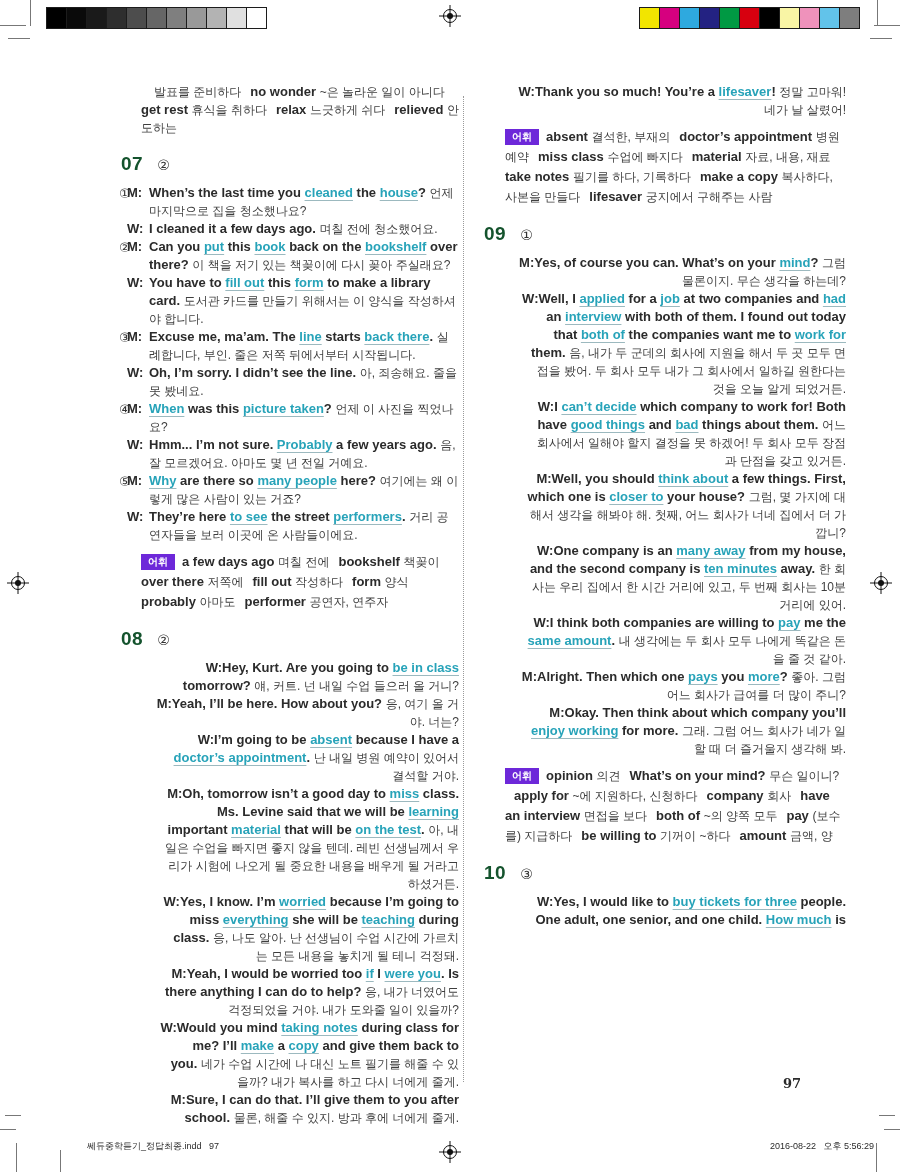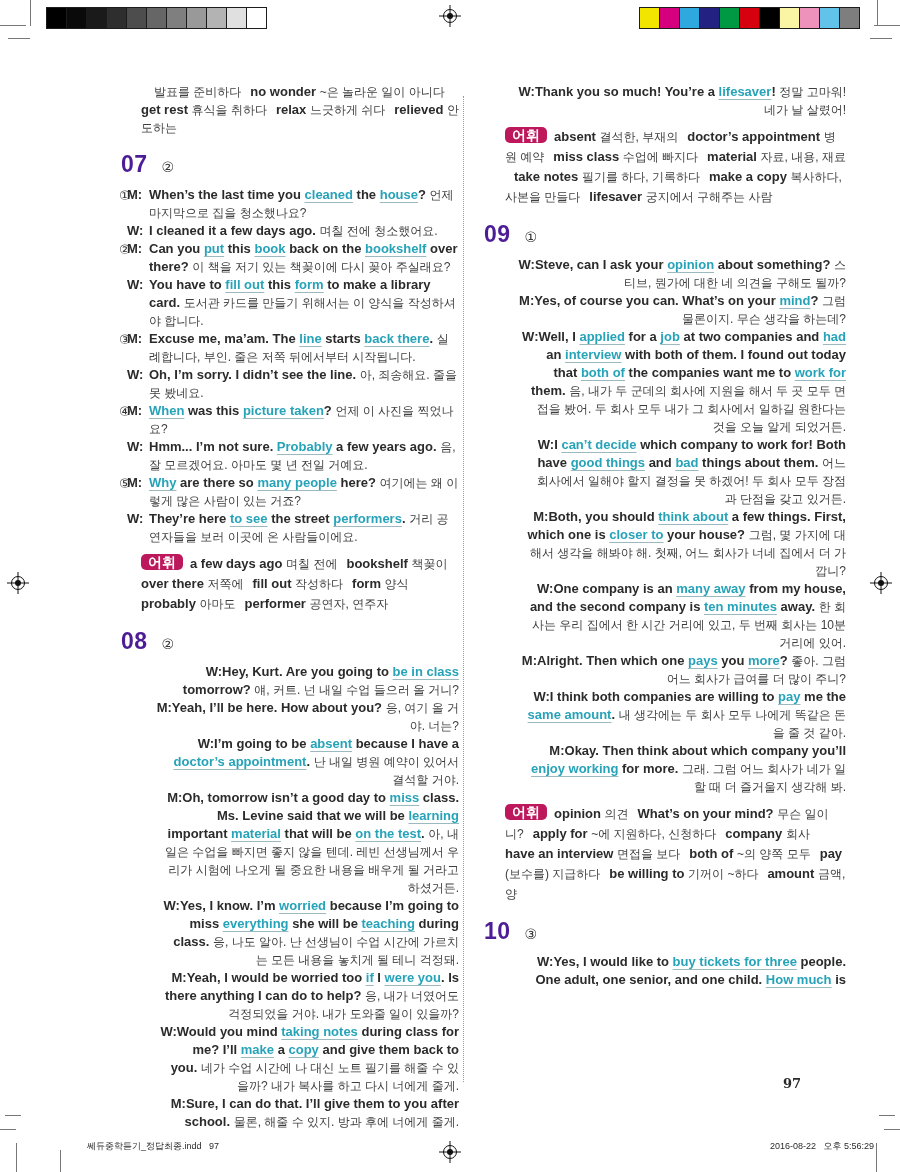--- a/index.html
+++ b/index.html
@@ -24,33 +24,33 @@
   
   .seg-e{font-weight:bold;color:#2b2b2b;}
   .seg-k{font-weight:normal;color:#3e3e3e;font-size:12px;}
   .seg-t{font-weight:bold;color:#27a3b9;text-decoration:underline;
          text-decoration-color:#9cb9bf;text-decoration-thickness:1px;text-underline-offset:3px;}
   .gap{display:inline-block;width:9px;}
   
   .vplain{margin-left:36px;text-indent:13px;}
   .qhead{margin:18px 0 9px 16px;}
   .col-right .qhead{margin-left:4px;}
-  .qnum{font-size:23px;font-weight:bold;color:#4c1d95;letter-spacing:.5px;}
+  .qnum{font-size:19px;font-weight:bold;color:#14532d;letter-spacing:.5px;}
   .qans{font-size:14px;color:#333;margin-left:14px;}
   .choice{position:relative;}
   .cnum{position:absolute;left:14px;top:1px;font-size:13px;color:#333;}
   .cturns{margin-left:22px;}
   .dlg{margin-left:36px;text-align:right;}
   .col-right .dlg{margin-left:25px;}
   .turn{padding-left:22px;text-indent:-22px;overflow-wrap:break-word;}
   .sp{display:inline-block;width:22px;font-weight:bold;color:#2b2b2b;text-indent:0;}
   .vocab{margin:8px 0 4px 36px;line-height:20px;}
   .col-right .vocab{margin-left:25px;}
-  .vbadge{display:inline-block;background:#be185d;color:#fff;font-size:14px;font-weight:bold;
-          line-height:14px;padding:1px 7px;border-radius:5px;margin-right:7px;vertical-align:1px;}
+  .vbadge{display:inline-block;background:#6d28d9;color:#fff;font-size:10px;font-weight:bold;
+          line-height:14px;padding:1px 7px;border-radius:0;margin-right:7px;vertical-align:1px;}
   
   .pagenum{position:absolute;left:783px;top:1076px;font-family:"DejaVu Serif","Liberation Serif",serif;
            font-weight:bold;font-size:13px;color:#2a2a2a;}
   .footer{position:absolute;top:1140px;font-size:9px;color:#2a2a2a;white-space:pre;}
   .footer-left{left:87px;}
   .footer-right{right:26px;}
 </style>
 </head>
 <body>
 
@@ -184,28 +184,27 @@
         <div class="turn"><span class="sp">M:</span><span class="seg-e">Sure, I can do that. I’ll give them to you after school. </span><span class="seg-k">물론, 해줄 수 있지. 방과 후에 너에게 줄게.</span></div>
       </div>
     </div>
   <div class="col col-right">
       <div class="dlg">
         <div class="turn"><span class="sp">W:</span><span class="seg-e">Thank you so much! You’re a </span><span class="seg-t">lifesaver</span><span class="seg-e">! </span><span class="seg-k">정말 고마워! 네가 날 살렸어!</span></div>
       </div>
       <div class="vocab"><span class="vbadge">어휘</span><span class="seg-e">absent </span><span class="seg-k">결석한, 부재의</span><span class="gap"></span><span class="seg-e">doctor’s appointment </span><span class="seg-k">병원 예약</span><span class="gap"></span><span class="seg-e">miss class </span><span class="seg-k">수업에 빠지다</span><span class="gap"></span><span class="seg-e">material </span><span class="seg-k">자료, 내용, 재료</span><span class="gap"></span><span class="seg-e">take notes </span><span class="seg-k">필기를 하다, 기록하다</span><span class="gap"></span><span class="seg-e">make a copy </span><span class="seg-k">복사하다, 사본을 만들다</span><span class="gap"></span><span class="seg-e">lifesaver </span><span class="seg-k">궁지에서 구해주는 사람</span></div>
       <div class="qhead"><span class="qnum">09</span><span class="qans">①</span></div>
       <div class="dlg">
-        <div class="turn"><span class="sp">W:</span><span class="seg-e">Steve, can I ask your </span><span class="seg-t">opinion</span><span class="seg-e"> about something? </span><span class="seg-k">스티브, 뭔가에 대한 네 의견을 구해도 될까?</span></div>
         <div class="turn"><span class="sp">M:</span><span class="seg-e">Yes, of course you can. What’s on your </span><span class="seg-t">mind</span><span class="seg-e">? </span><span class="seg-k">그럼 물론이지. 무슨 생각을 하는데?</span></div>
         <div class="turn"><span class="sp">W:</span><span class="seg-e">Well, I </span><span class="seg-t">applied</span><span class="seg-e"> for a </span><span class="seg-t">job</span><span class="seg-e"> at two companies and </span><span class="seg-t">had</span><span class="seg-e"> an </span><span class="seg-t">interview</span><span class="seg-e"> with both of them. I found out today that </span><span class="seg-t">both of</span><span class="seg-e"> the companies want me to </span><span class="seg-t">work for</span><span class="seg-e"> them. </span><span class="seg-k">음, 내가 두 군데의 회사에 지원을 해서 두 곳 모두 면접을 봤어. 두 회사 모두 내가 그 회사에서 일하길 원한다는 것을 오늘 알게 되었거든.</span></div>
         <div class="turn"><span class="sp">W:</span><span class="seg-e">I </span><span class="seg-t">can’t decide</span><span class="seg-e"> which company to work for! Both have </span><span class="seg-t">good things</span><span class="seg-e"> and </span><span class="seg-t">bad</span><span class="seg-e"> things about them. </span><span class="seg-k">어느 회사에서 일해야 할지 결정을 못 하겠어! 두 회사 모두 장점과 단점을 갖고 있거든.</span></div>
-        <div class="turn"><span class="sp">M:</span><span class="seg-e">Both, you should </span><span class="seg-t">think about</span><span class="seg-e"> a few things. First, which one is </span><span class="seg-t">closer to</span><span class="seg-e"> your house? </span><span class="seg-k">그럼, 몇 가지에 대해서 생각을 해봐야 해. 첫째, 어느 회사가 너네 집에서 더 가깝니?</span></div>
+        <div class="turn"><span class="sp">M:</span><span class="seg-e">Well, you should </span><span class="seg-t">think about</span><span class="seg-e"> a few things. First, which one is </span><span class="seg-t">closer to</span><span class="seg-e"> your house? </span><span class="seg-k">그럼, 몇 가지에 대해서 생각을 해봐야 해. 첫째, 어느 회사가 너네 집에서 더 가깝니?</span></div>
         <div class="turn"><span class="sp">W:</span><span class="seg-e">One company is an </span><span class="seg-t">many away</span><span class="seg-e"> from my house, and the second company is </span><span class="seg-t">ten minutes</span><span class="seg-e"> away. </span><span class="seg-k">한 회사는 우리 집에서 한 시간 거리에 있고, 두 번째 회사는 10분 거리에 있어.</span></div>
+        <div class="turn"><span class="sp">W:</span><span class="seg-e">I think both companies are willing to </span><span class="seg-t">pay</span><span class="seg-e"> me the </span><span class="seg-t">same amount</span><span class="seg-e">. </span><span class="seg-k">내 생각에는 두 회사 모두 나에게 똑같은 돈을 줄 것 같아.</span></div>
         <div class="turn"><span class="sp">M:</span><span class="seg-e">Alright. Then which one </span><span class="seg-t">pays</span><span class="seg-e"> you </span><span class="seg-t">more</span><span class="seg-e">? </span><span class="seg-k">좋아. 그럼 어느 회사가 급여를 더 많이 주니?</span></div>
-        <div class="turn"><span class="sp">W:</span><span class="seg-e">I think both companies are willing to </span><span class="seg-t">pay</span><span class="seg-e"> me the </span><span class="seg-t">same amount</span><span class="seg-e">. </span><span class="seg-k">내 생각에는 두 회사 모두 나에게 똑같은 돈을 줄 것 같아.</span></div>
         <div class="turn"><span class="sp">M:</span><span class="seg-e">Okay. Then think about which company you’ll </span><span class="seg-t">enjoy working</span><span class="seg-e"> for more. </span><span class="seg-k">그래. 그럼 어느 회사가 네가 일할 때 더 즐거울지 생각해 봐.</span></div>
       </div>
       <div class="vocab"><span class="vbadge">어휘</span><span class="seg-e">opinion </span><span class="seg-k">의견</span><span class="gap"></span><span class="seg-e">What’s on your mind? </span><span class="seg-k">무슨 일이니?</span><span class="gap"></span><span class="seg-e">apply for </span><span class="seg-k">~에 지원하다, 신청하다</span><span class="gap"></span><span class="seg-e">company </span><span class="seg-k">회사</span><span class="gap"></span><span class="seg-e">have an interview </span><span class="seg-k">면접을 보다</span><span class="gap"></span><span class="seg-e">both of </span><span class="seg-k">~의 양쪽 모두</span><span class="gap"></span><span class="seg-e">pay </span><span class="seg-k">(보수를) 지급하다</span><span class="gap"></span><span class="seg-e">be willing to </span><span class="seg-k">기꺼이 ~하다</span><span class="gap"></span><span class="seg-e">amount </span><span class="seg-k">금액, 양</span></div>
       <div class="qhead"><span class="qnum">10</span><span class="qans">③</span></div>
       <div class="dlg">
         <div class="turn"><span class="sp">W:</span><span class="seg-e">Yes, I would like to </span><span class="seg-t">buy tickets for three</span><span class="seg-e"> people. One adult, one senior, and one child. </span><span class="seg-t">How much</span><span class="seg-e"> is</span></div>
       </div>
     </div>
 
   <div class="pagenum">97</div>

